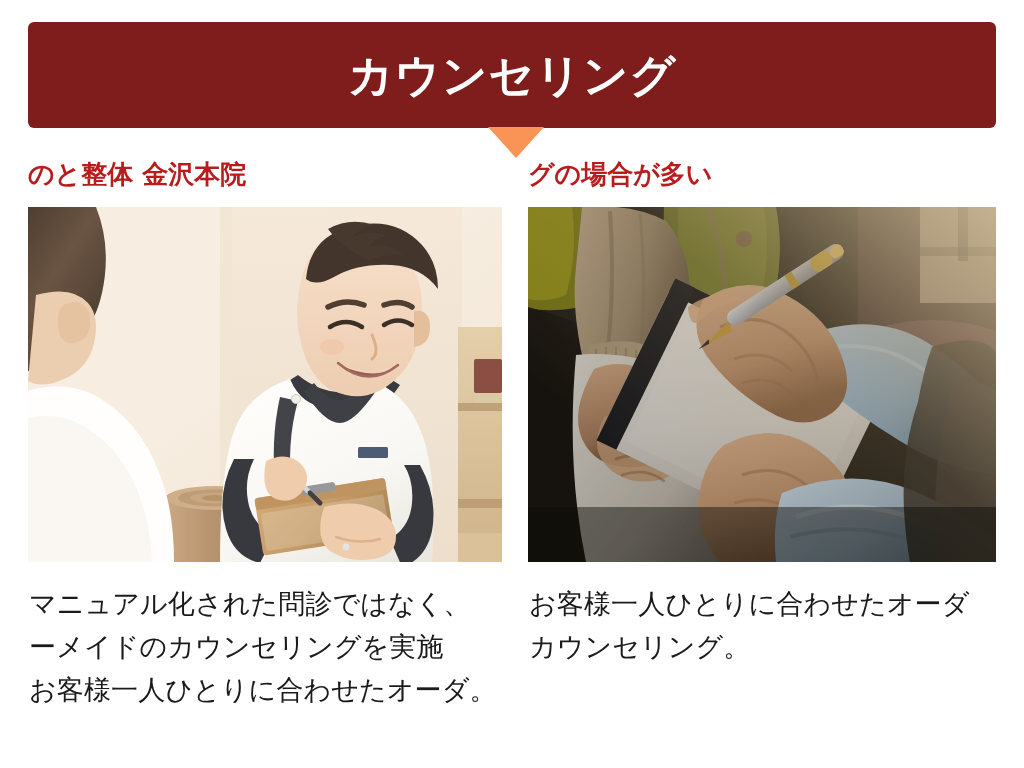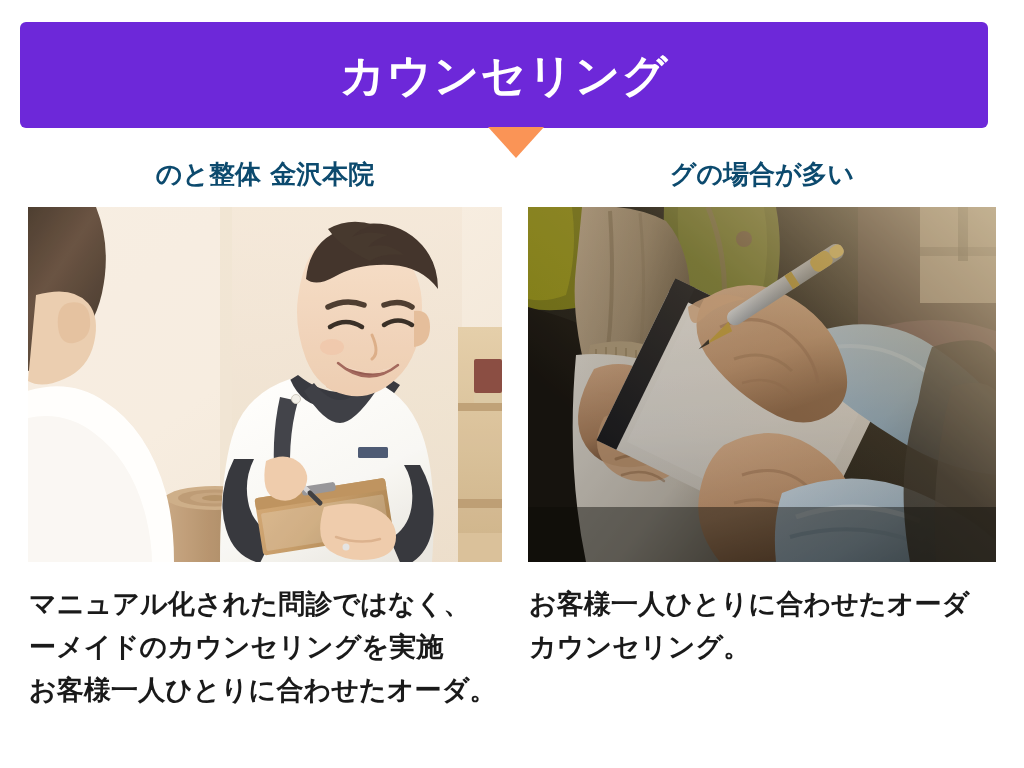--- a/index.html
+++ b/index.html
@@ -16,25 +16,25 @@
   .page {
     position: relative;
     width: 1024px;
     height: 768px;
     background: #ffffff;
   }
 
   
   .banner {
     position: absolute;
-    left: 20px;
+    left: 28px;
     top: 22px;
     width: 968px;
     height: 106px;
-    background: #6d28d9;
+    background: #7f1d1d;
     border-radius: 6px;
     display: flex;
     align-items: center;
     justify-content: center;
   }
 
   .banner-title {
     color: #ffffff;
     font-size: 45px;
     font-weight: bold;
@@ -55,22 +55,22 @@
     border-top: 31px solid #fa9456;
   }
 
   
   .col-heading {
     position: absolute;
     top: 157px;
     height: 34px;
     font-size: 26px;
     font-weight: bold;
-    color: #0c4a6e;
-    text-align: center;
+    color: #b91c1c;
+    text-align: left;
     line-height: 34px;
     white-space: nowrap;
   }
   .col-heading.left  { left: 28px;  width: 474px; }
   .col-heading.right { left: 528px; width: 468px; }
 
   
   .photo {
     position: absolute;
     top: 207px;
@@ -83,21 +83,20 @@
   .photo svg { display: block; width: 100%; height: 100%; }
 
   
   .caption {
     position: absolute;
     top: 582px;
     font-size: 27px;
     line-height: 43px;
     color: #1a1a1a;
     letter-spacing: 0.005em;
-    font-weight: bold;
   }
   .caption.left  { left: 29px;  width: 480px; }
   .caption.right { left: 529px; width: 480px; }
 
   .caption-line { display: block; white-space: nowrap; }
 </style>
 </head>
 <body>
 
 <div class="page">

